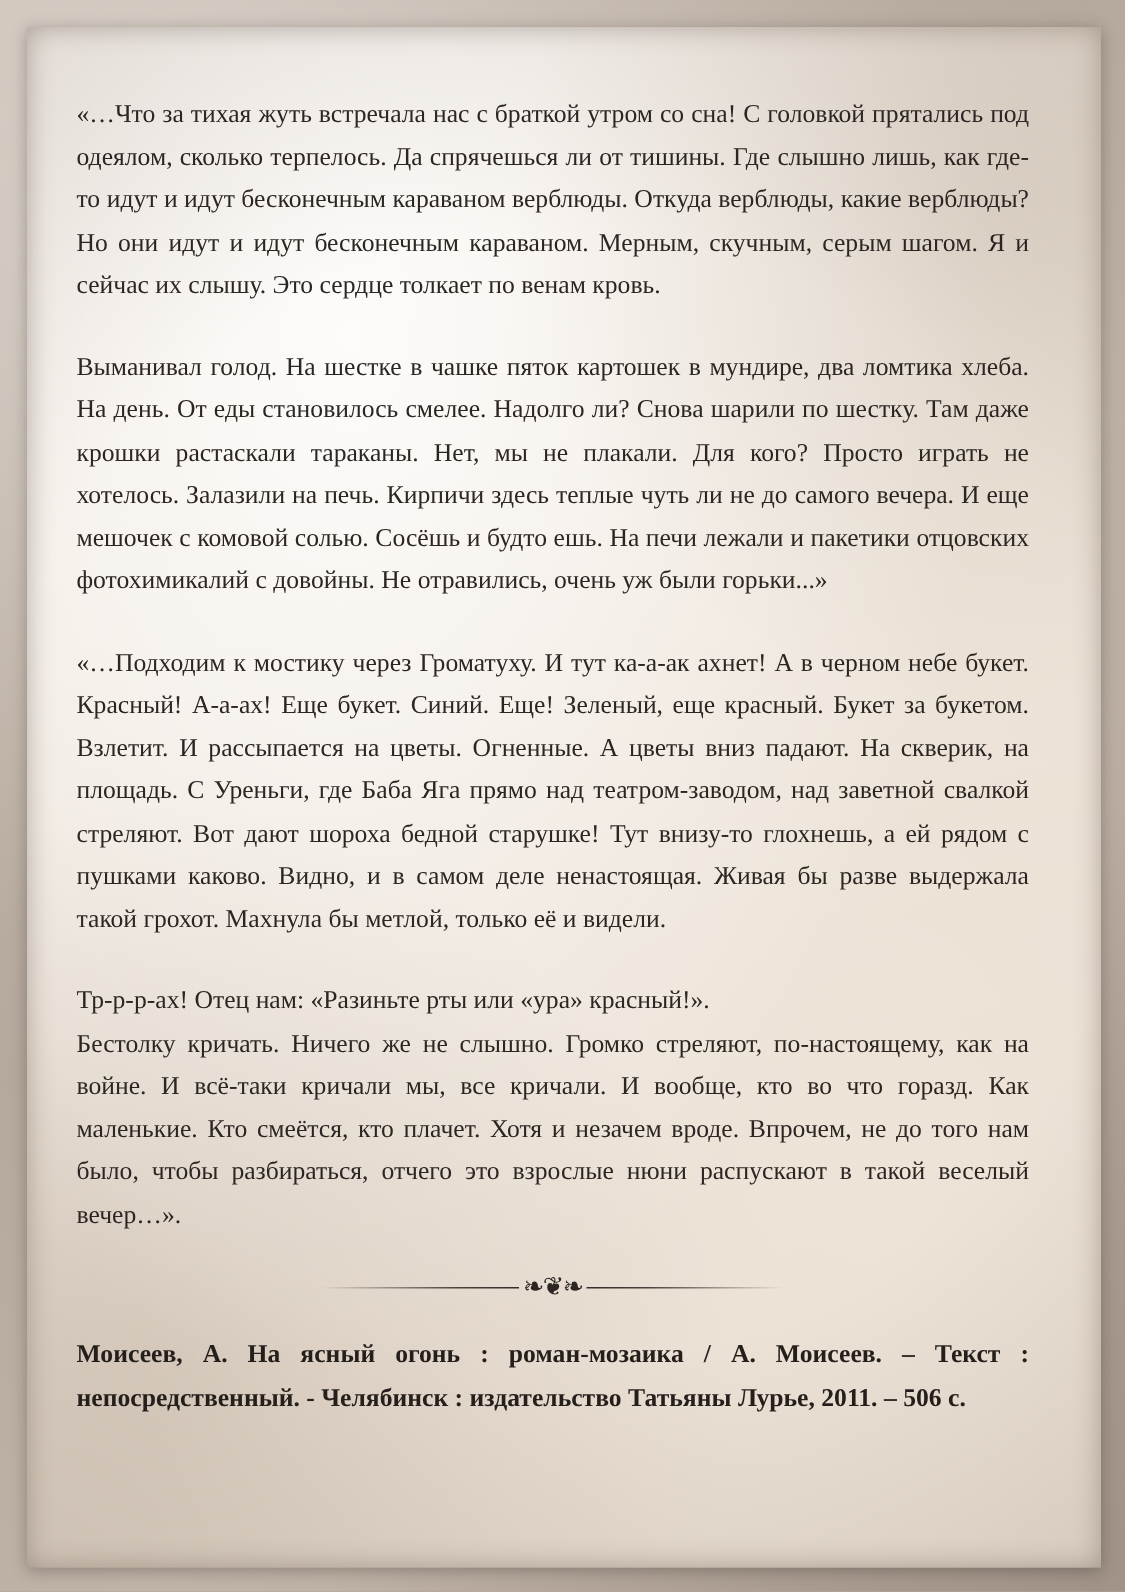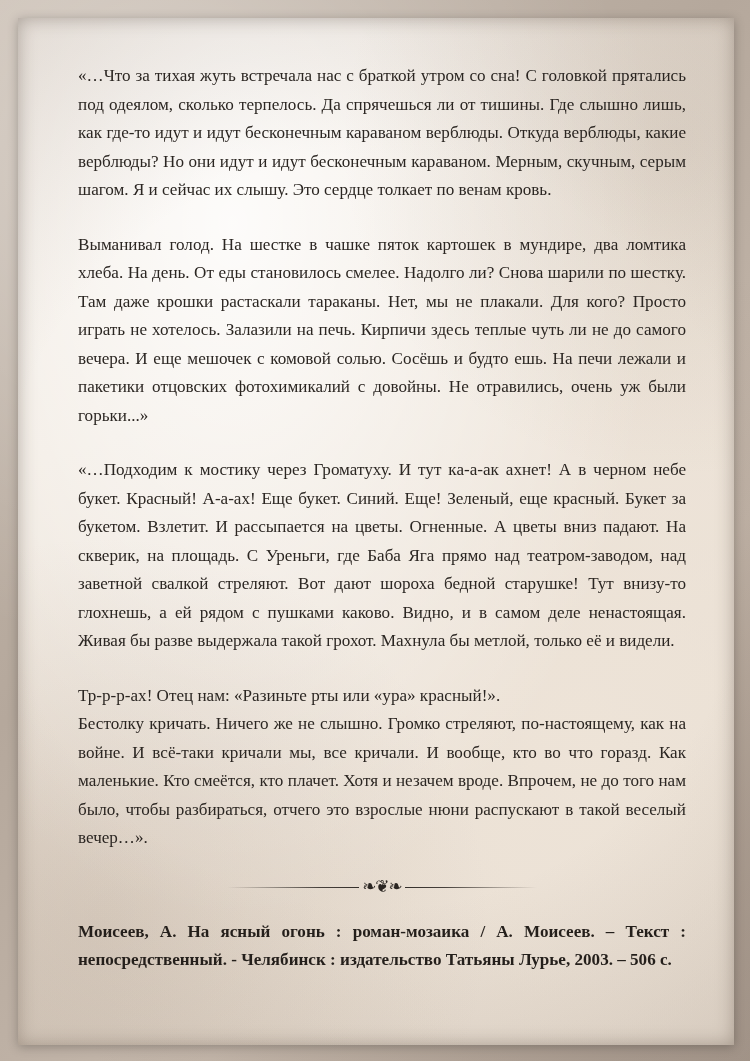--- a/index.html
+++ b/index.html
@@ -22,21 +22,21 @@
     background:
       radial-gradient(circle at 20% 15%, rgba(255,255,255,0.35), rgba(0,0,0,0) 45%),
       radial-gradient(circle at 85% 80%, rgba(120,100,85,0.25), rgba(0,0,0,0) 55%),
       linear-gradient(135deg, #c8bcb0 0%, #b5a89c 40%, #c3b6aa 70%, #a89b90 100%);
   }
   .sheet {
     position: relative;
     width: 100%;
     height: 100%;
     box-sizing: border-box;
-    padding: 44px 48px 30px 60px;
+    padding: 44px 48px 30px 33px;
     background:
       radial-gradient(ellipse at 30% 20%, rgba(255,255,255,0.85), rgba(255,255,255,0) 60%),
       radial-gradient(ellipse at 78% 72%, rgba(238,228,216,0.9), rgba(255,255,255,0) 65%),
       linear-gradient(160deg, #f3ece4 0%, #efe7dd 35%, #e9dfd4 65%, #e5dbcf 100%);
     box-shadow: 0 0 18px rgba(60,45,35,0.35) inset, 0 2px 10px rgba(0,0,0,0.25);
   }
   .sheet:before {
     content: "";
     position: absolute;
     inset: 0;
@@ -106,17 +106,17 @@
       <p class="para">«…Подходим к мостику через Громатуху. И тут ка-а-ак ахнет! А в черном небе букет. Красный! А-а-ах! Еще букет. Синий. Еще! Зеленый, еще красный. Букет за букетом. Взлетит. И рассыпается на цветы. Огненные. А цветы вниз падают. На скверик, на площадь. С Уреньги, где Баба Яга прямо над театром-заводом, над заветной свалкой стреляют. Вот дают шороха бедной старушке! Тут внизу-то глохнешь, а ей рядом с пушками каково. Видно, и в самом деле ненастоящая. Живая бы разве выдержала такой грохот. Махнула бы метлой, только её и видели.</p>
       <p class="para tight">Тр-р-р-ах! Отец нам: «Разиньте рты или «ура» красный!».</p>
       <p class="para">Бестолку кричать. Ничего же не слышно. Громко стреляют, по-настоящему, как на войне. И всё-таки кричали мы, все кричали. И вообще, кто во что горазд. Как маленькие. Кто смеётся, кто плачет. Хотя и незачем вроде. Впрочем, не до того нам было, чтобы разбираться, отчего это взрослые нюни распускают в такой веселый вечер…».</p>
 
       <div class="divider">
         <span class="line"></span>
         <span class="orn">❧❦❧</span>
         <span class="line right"></span>
       </div>
 
-      <p class="citation">Моисеев, А. На ясный огонь : роман-мозаика / А. Моисеев. – Текст : непосредственный. - Челябинск : издательство Татьяны Лурье, 2003. – 506 с.</p>
+      <p class="citation">Моисеев, А. На ясный огонь : роман-мозаика / А. Моисеев. – Текст : непосредственный. - Челябинск : издательство Татьяны Лурье, 2011. – 506 с.</p>
 
     </div>
   </div>
 </div>
 
 </body></html>

